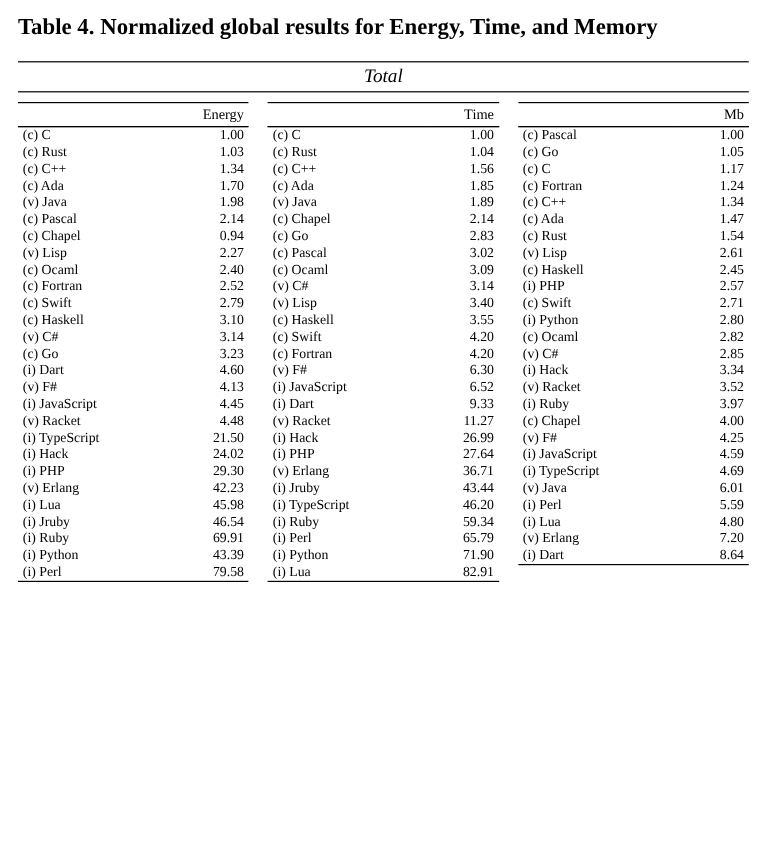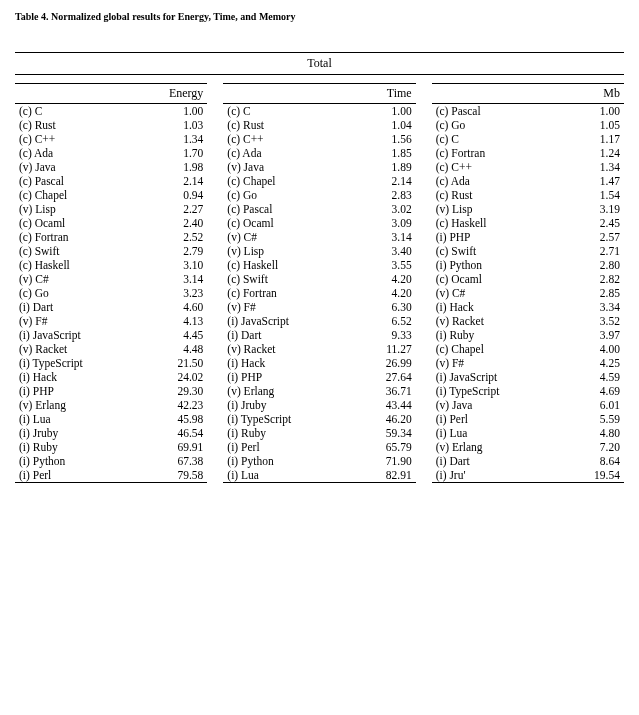--- a/index.html
+++ b/index.html
@@ -5,32 +5,33 @@
     * { box-sizing: border-box; margin: 0; padding: 0; }
     body {
       font-family: "Times New Roman", Times, serif;
       font-size: 12px;
       background: #fff;
       color: #000;
       width: 639px;
       padding: 10px 15px;
     }
     .title {
-      font-size: 10px;
+      font-size: 19px;
       font-weight: bold;
-      margin-bottom: 28px;
+      margin-bottom: 14px;
       line-height: 1.4;
     }
     .total-label {
       text-align: center;
-      font-size: 12px;
+      font-size: 16px;
       border-top: 1px solid #000;
       border-bottom: 1px solid #000;
       padding: 3px 0;
       margin-bottom: 8px;
+      font-style: italic;
     }
     .tables-wrapper {
       display: flex;
       gap: 16px;
       align-items: flex-start;
     }
     .sub-table {
       flex: 1;
       border-top: 1px solid #000;
       border-bottom: 1px solid #000;
@@ -177,21 +178,21 @@
           <tr>
             <td>(i) Jruby</td>
             <td>46.54</td>
           </tr>
           <tr>
             <td>(i) Ruby</td>
             <td>69.91</td>
           </tr>
           <tr>
             <td>(i) Python</td>
-            <td>67.38</td>
+            <td>43.39</td>
           </tr>
           <tr>
             <td>(i) Perl</td>
             <td>79.58</td>
           </tr>
         </tbody>
     </table>
   </div>
 
   <div class="sub-table">
@@ -347,21 +348,21 @@
           <tr>
             <td>(c) Ada</td>
             <td>1.47</td>
           </tr>
           <tr>
             <td>(c) Rust</td>
             <td>1.54</td>
           </tr>
           <tr>
             <td>(v) Lisp</td>
-            <td>3.19</td>
+            <td>2.61</td>
           </tr>
           <tr>
             <td>(c) Haskell</td>
             <td>2.45</td>
           </tr>
           <tr>
             <td>(i) PHP</td>
             <td>2.57</td>
           </tr>
           <tr>
@@ -420,22 +421,18 @@
             <td>(i) Lua</td>
             <td>4.80</td>
           </tr>
           <tr>
             <td>(v) Erlang</td>
             <td>7.20</td>
           </tr>
           <tr>
             <td>(i) Dart</td>
             <td>8.64</td>
-          </tr>
-          <tr>
-            <td>(i) Jru'</td>
-            <td>19.54</td>
           </tr>
         </tbody>
     </table>
   </div>
 
 </div>
 
 </body></html>

